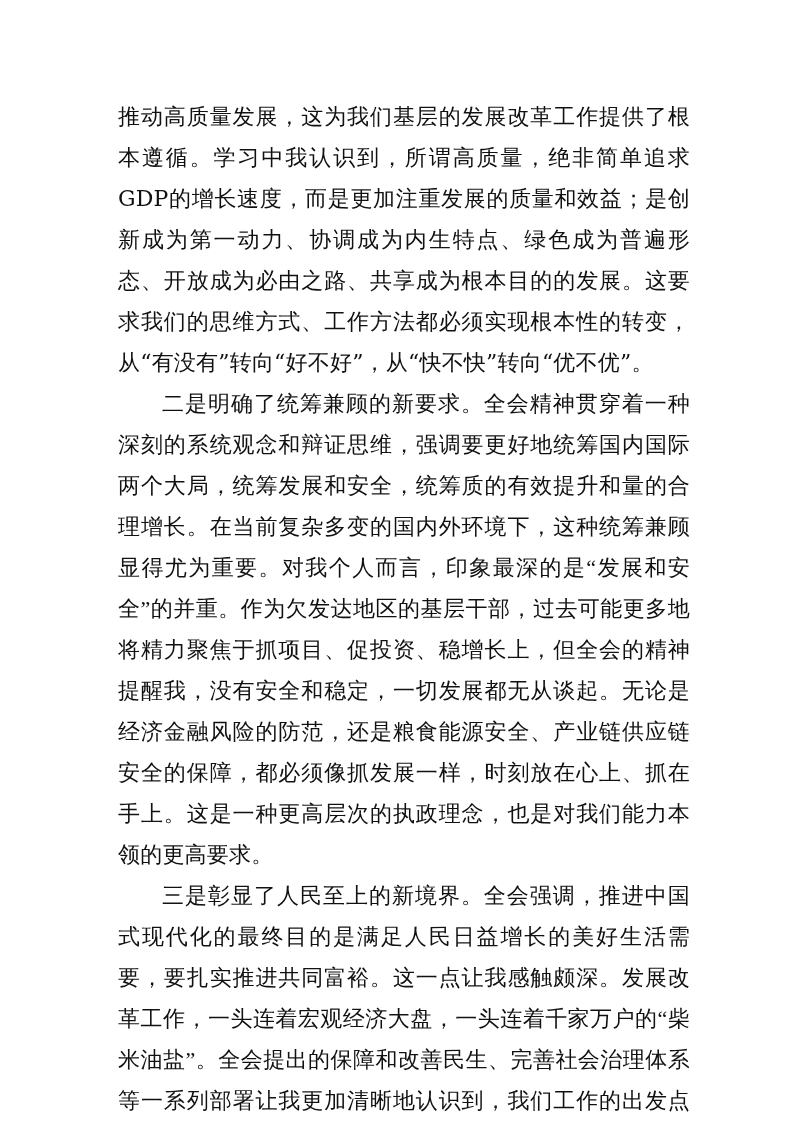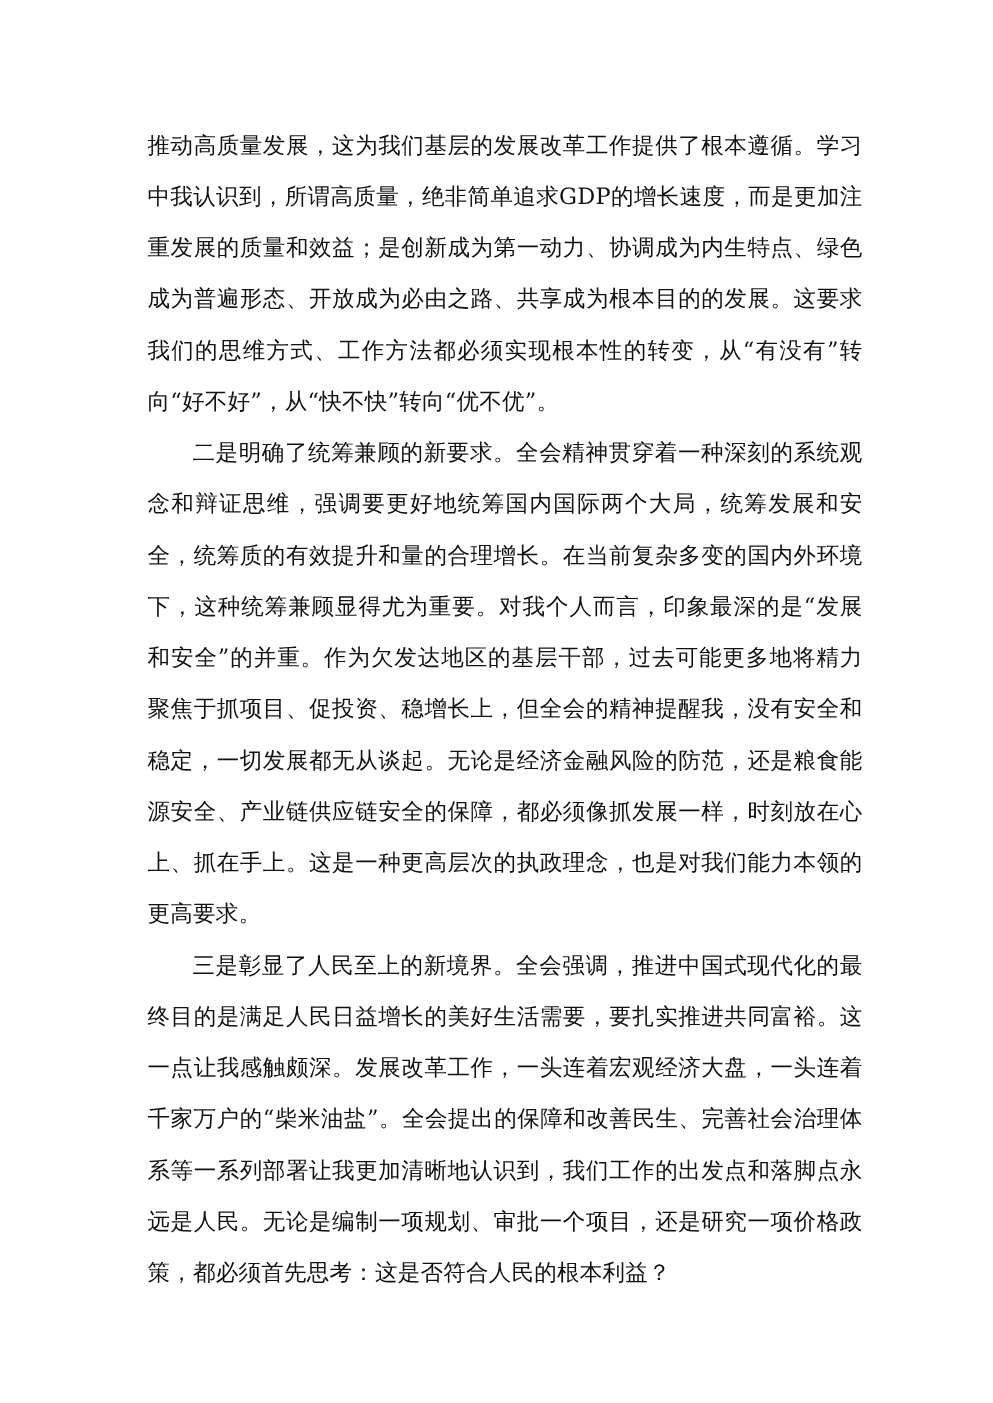--- a/index.html
+++ b/index.html
@@ -18,31 +18,32 @@
     width: 794px;
     height: 1122px;
     box-sizing: border-box;
     padding: 96px 104px 90px 118px;
     background: #ffffff;
   }
   .doc-body {
     width: 100%;
   }
   .para {
-    font-size: 18px;
+    font-size: 22px;
     line-height: 41px;
     text-align: justify;
     text-justify: inter-ideograph;
     margin: 0 0 0 0;
     letter-spacing: 0.2px;
     color: #111111;
     font-family: "DejaVu Serif", "Liberation Serif", serif;
   }
   .para + .para {
     margin-top: 0px;
+    font-family: Liberation Serif, serif;
   }
   .indent {
     text-indent: 2em;
   }
 </style>
 </head>
 <body>
 
 <div class="page">
   <div class="doc-body">

